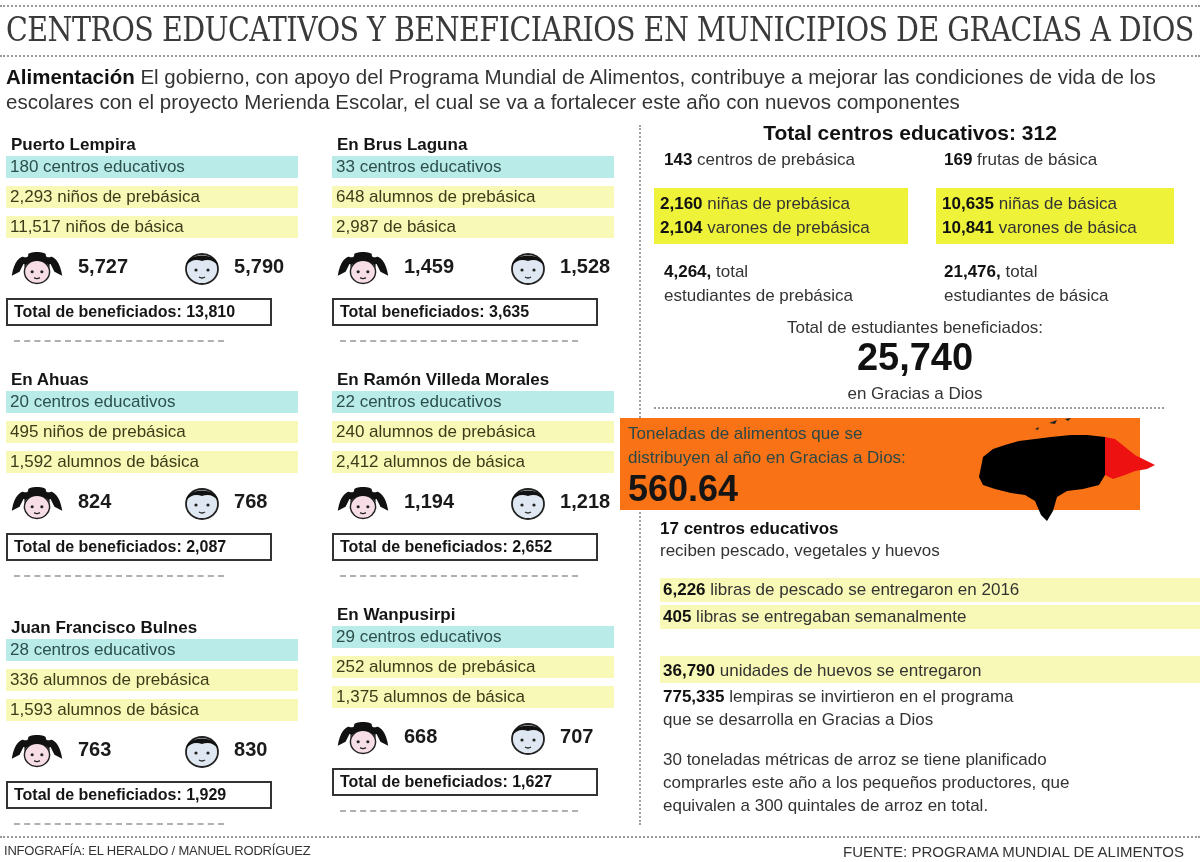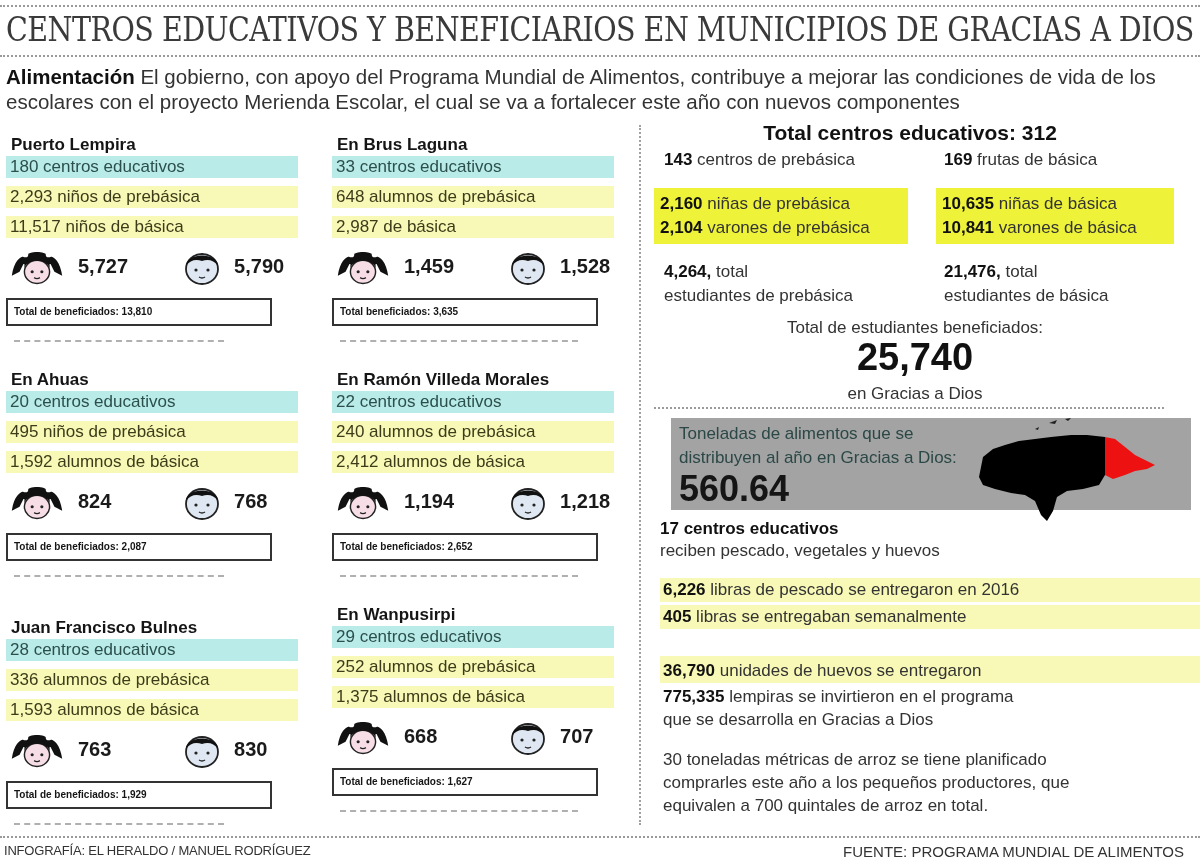--- a/index.html
+++ b/index.html
@@ -26,33 +26,33 @@
   .muni .name { font-size: 17px; font-weight: bold; color: #151515; height: 22px; line-height: 22px; padding-left: 5px; }
   .muni .bar { height: 22px; line-height: 22px; font-size: 17px; padding-left: 4px; margin-bottom: 8px; color: #2c2c2c; }
   .muni .bar.teal { background: #b9ece8; color: #2c4f4c; width: 292px; }
   .muni .bar.yellow { background: #f8f9b6; color: #3c3c1a; width: 292px; }
   .muni .kids { display: flex; align-items: center; height: 40px; margin-top: 6px; gap: 36px; }
   .kid { display: flex; align-items: center; width: 160px; }
   .kid .num { font-size: 20px; font-weight: bold; margin-left: 10px; color: #1a1a1a; }
   .kid.boy { width: 150px; padding-left: 2px; }
   .muni .total {
     margin-top: 12px; border: 2px solid #333; height: 28px; line-height: 24px; padding-left: 6px;
-    font-size: 10px; font-weight: bold; width: 266px; color: #151515; white-space: nowrap;
+    font-size: 16px; font-weight: bold; width: 266px; color: #151515; white-space: nowrap;
   }
   .muni .dash { margin-top: 14px; margin-left: 8px; width: 210px; border-top: 2px dashed #b0b0b0; }
 
   .rc { position: absolute; font-family: "Liberation Sans", sans-serif; color: #333; }
   .rc b { color: #111; }
   .right-title { position: absolute; left: 690px; top: 121px; width: 440px; text-align: center; font-family: "Liberation Sans", sans-serif; font-size: 21px; font-weight: bold; color: #111; }
   .yl-box { position: absolute; background: #eef33a; padding: 4px 6px; font-size: 17px; line-height: 24px; font-family: "Liberation Sans", sans-serif; color: #333; }
   .yl-box b { color: #111; }
 
   .big-total { position: absolute; left: 700px; width: 430px; text-align: center; font-family: "Liberation Sans", sans-serif; }
 
-  .food-box { position: absolute; left: 671px; top: 418px; width: 520px; height: 92px; background: #a3a3a3; }
+  .food-box { position: absolute; left: 620px; top: 418px; width: 520px; height: 92px; background: #f97316; }
   .food-box .txt { position: absolute; left: 8px; top: 4px; font-size: 17px; line-height: 24px; color: #2b4846; font-family: "Liberation Sans", sans-serif; }
   .food-box .num { position: absolute; left: 8px; top: 50px; font-size: 36px; font-weight: bold; color: #151515; font-family: "Liberation Sans", sans-serif; }
   .map { position: absolute; left: 975px; top: 415px; width: 190px; height: 110px; }
 
   .fact { position: absolute; left: 660px; height: 24px; line-height: 24px; font-size: 17px; padding-left: 3px; font-family: "Liberation Sans", sans-serif; color: #333; }
   .fact.hl { background: #f8f9b6; width: 552px; }
   .fact b { color: #111; }
 
   .footer-l { position: absolute; left: 4px; top: 843px; font-size: 13px; color: #333; font-family: "Liberation Sans", sans-serif; letter-spacing: -0.2px; }
   .footer-r { position: absolute; right: 16px; top: 843px; font-size: 15px; color: #333; font-family: "Liberation Sans", sans-serif; }
@@ -282,18 +282,18 @@
 <div class="fact hl" style="top:659px;"><b>36,790</b><span> unidades de huevos se entregaron</span></div>
 
 <div class="rc" style="left:663px; top:685px; font-size:17px; line-height:23px;">
   <div><b>775,335</b><span> lempiras se invirtieron en el programa</span></div>
   <div>que se desarrolla en Gracias a Dios</div>
 </div>
 
 <div class="rc" style="left:663px; top:748px; font-size:17px; line-height:23px;">
   <div>30 toneladas métricas de arroz se tiene planificado</div>
   <div>comprarles este año a los pequeños productores, que</div>
-  <div>equivalen a 700 quintales de arroz en total.</div>
+  <div>equivalen a 300 quintales de arroz en total.</div>
 </div>
 
 <div class="dots-h" style="top:836px;"></div>
 <div class="footer-l">INFOGRAFÍA: EL HERALDO / MANUEL RODRÍGUEZ</div>
 <div class="footer-r">FUENTE: PROGRAMA MUNDIAL DE ALIMENTOS</div>
 
 </body></html>

